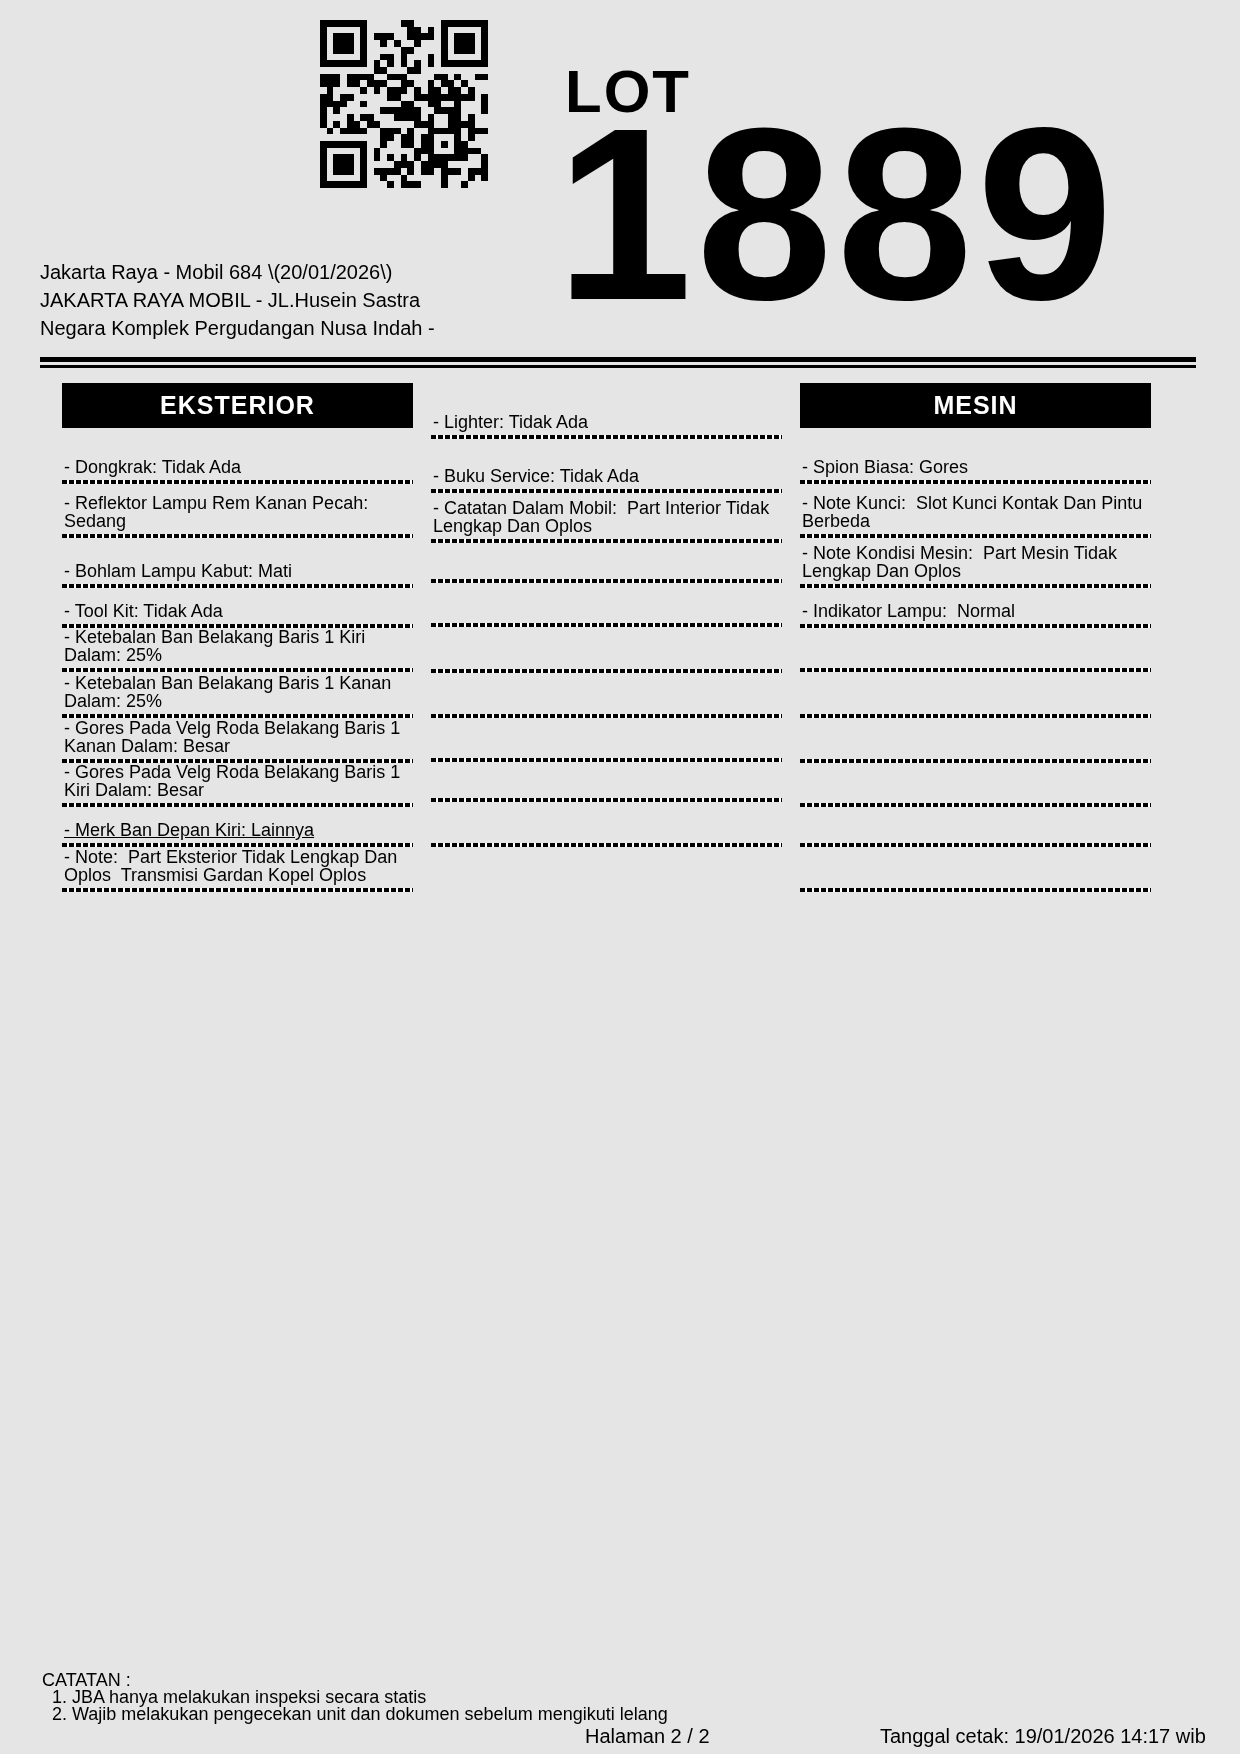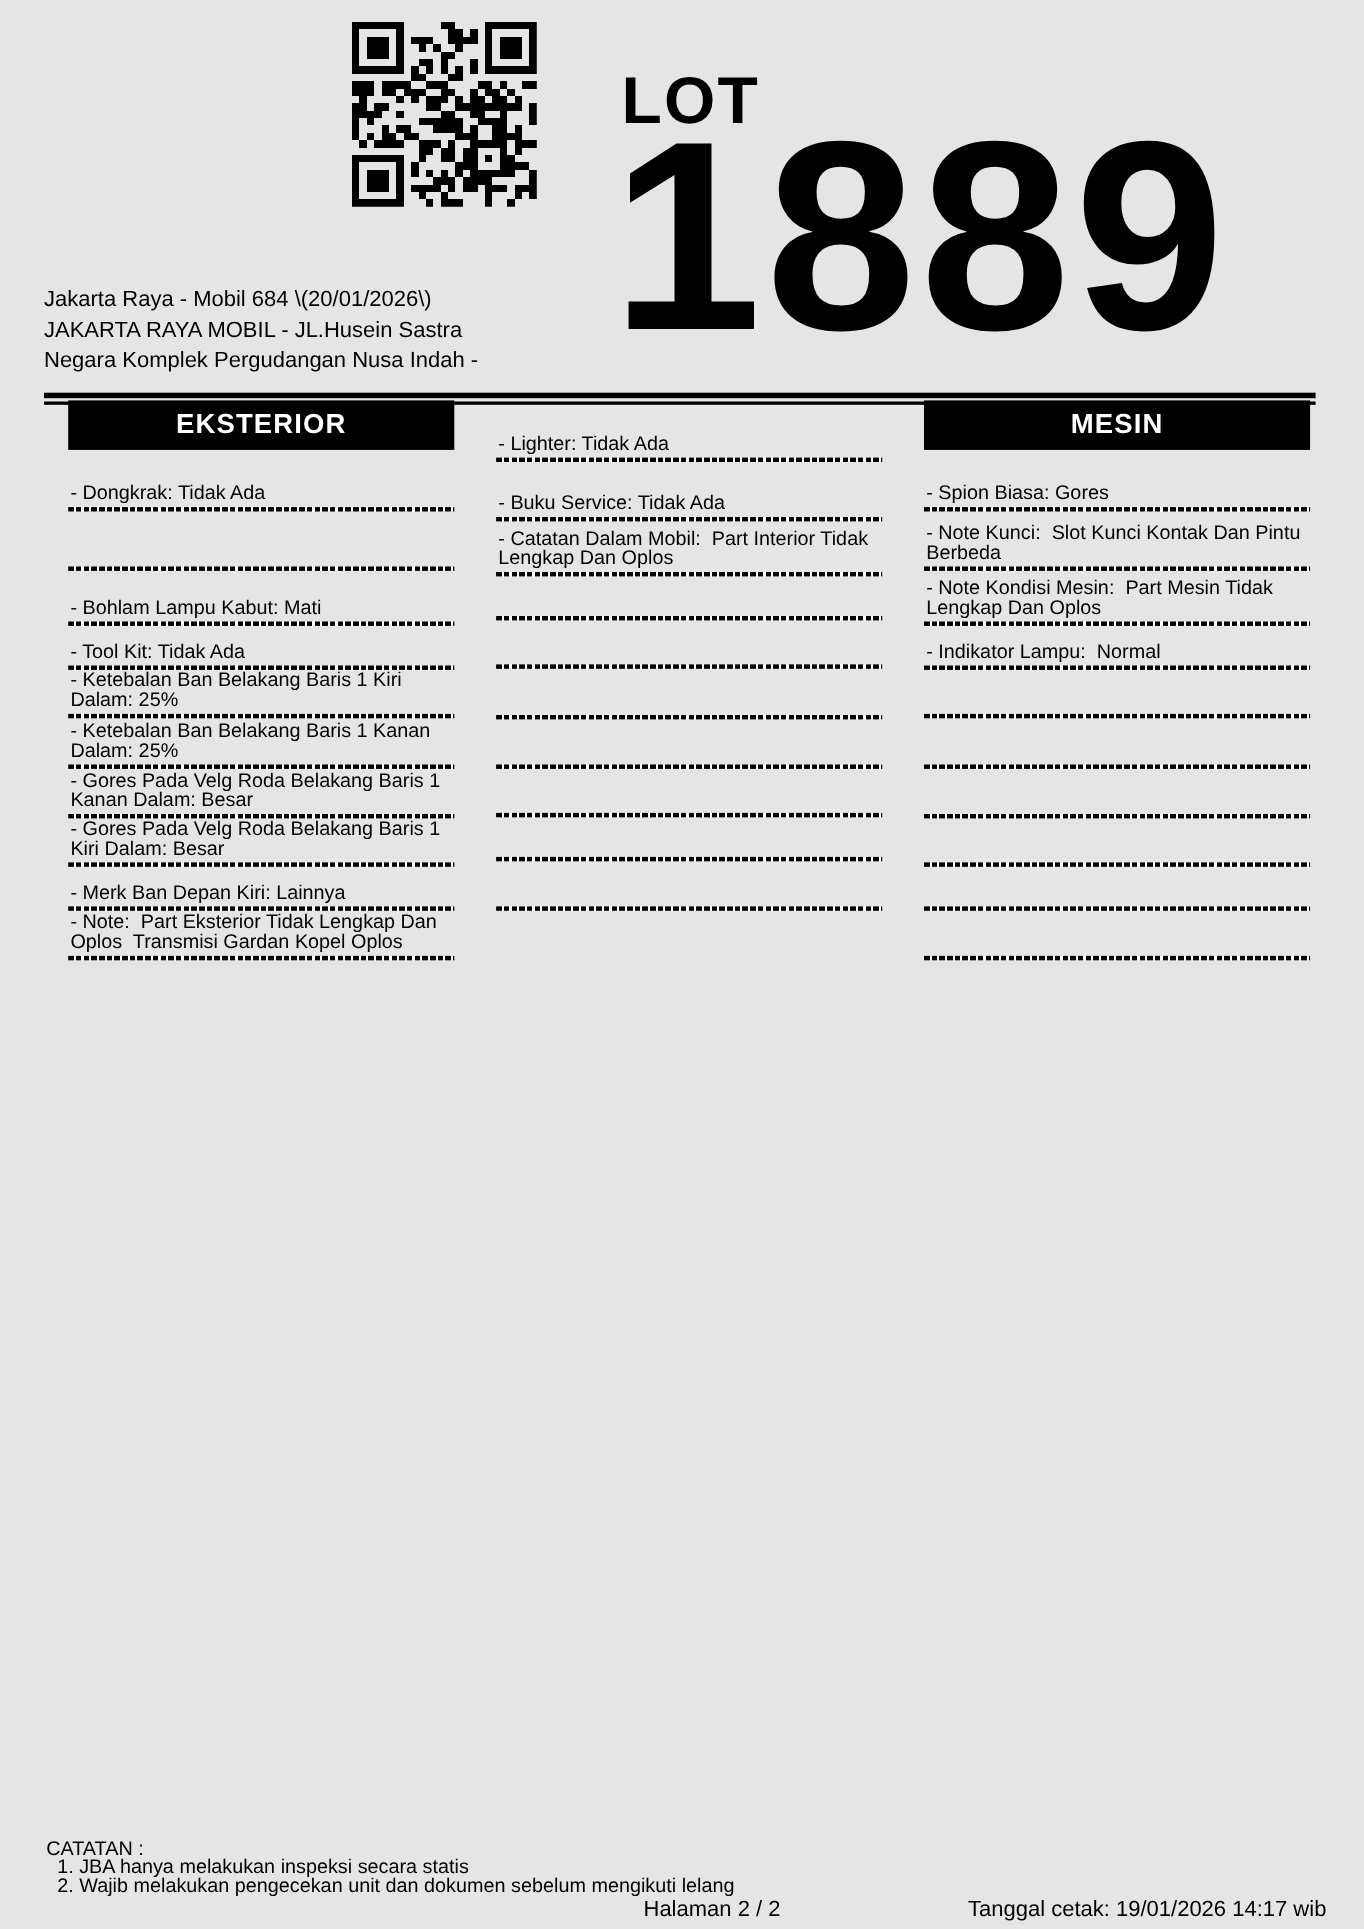--- a/index.html
+++ b/index.html
@@ -24,41 +24,41 @@
   .address{
     position:absolute;left:40px;top:258px;
     font-size:20px;line-height:28px;
   }
   .double-rule{
     position:absolute;left:40px;top:357px;width:1156px;
     height:3px;border-top:5px solid #000;border-bottom:3px solid #000;
   }
   
   .columns{
-    position:absolute;left:62px;top:364px;
-    display:grid;grid-template-columns:351px 351px 351px;column-gap:38px;
+    position:absolute;left:62px;top:383px;
+    display:grid;grid-template-columns:351px 351px 351px;column-gap:18px;
   }
   .col{display:flex;flex-direction:column;}
   .col-header{
     height:45px;background:#000;color:#fff;
     display:flex;align-items:center;justify-content:center;
     font-size:25px;font-weight:bold;letter-spacing:1px;
   }
   .cell{
     position:relative;display:flex;flex-direction:column;justify-content:flex-end;
     font-size:18px;line-height:18px;
   }
   .cell-text{white-space:pre-wrap;padding:0 2px;margin-bottom:4px;}
   .dotline{
     height:4px;width:100%;
     background:repeating-linear-gradient(90deg,#000 0 5px,#fff 5px 7px);
   }
   .rh0{height:44px;margin-top:12px;} .rh1{height:54px;} .rh2{height:50px;} .rh3{height:40px;}
   .rh4{height:44px;} .rh5{height:46px;} .rh6{height:45px;} .rh7{height:44px;}
-  .rh8{height:40px;} .rh9{height:45px;}
+  .rh8{height:40px;text-decoration:underline;} .rh9{height:45px;}
   
   .catatan{position:absolute;left:42px;top:1672px;font-size:18px;line-height:17px;}
   .catatan .note{margin-left:10px;}
   .page-number{position:absolute;left:585px;top:1725px;font-size:20px;}
   .print-date{position:absolute;left:880px;top:1725px;font-size:20px;}
 </style>
 </head>
 <body>
 
 <div class="page">
@@ -397,20 +397,22 @@
   <div class="double-rule"></div>
 
   <div class="columns" id="columns">
       <div class="col">
         <div class="col-header">EKSTERIOR</div>
         <div class="cell rh0">
           <div class="cell-text">- Dongkrak: Tidak Ada</div>
           <div class="dotline"></div>
         </div>
         <div class="cell rh1">
+          <div class="cell-text">- Reflektor Lampu Rem Kanan Pecah:
+Sedang</div>
           <div class="dotline"></div>
         </div>
         <div class="cell rh2">
           <div class="cell-text">- Bohlam Lampu Kabut: Mati</div>
           <div class="dotline"></div>
         </div>
         <div class="cell rh3">
           <div class="cell-text">- Tool Kit: Tidak Ada</div>
           <div class="dotline"></div>
         </div>

